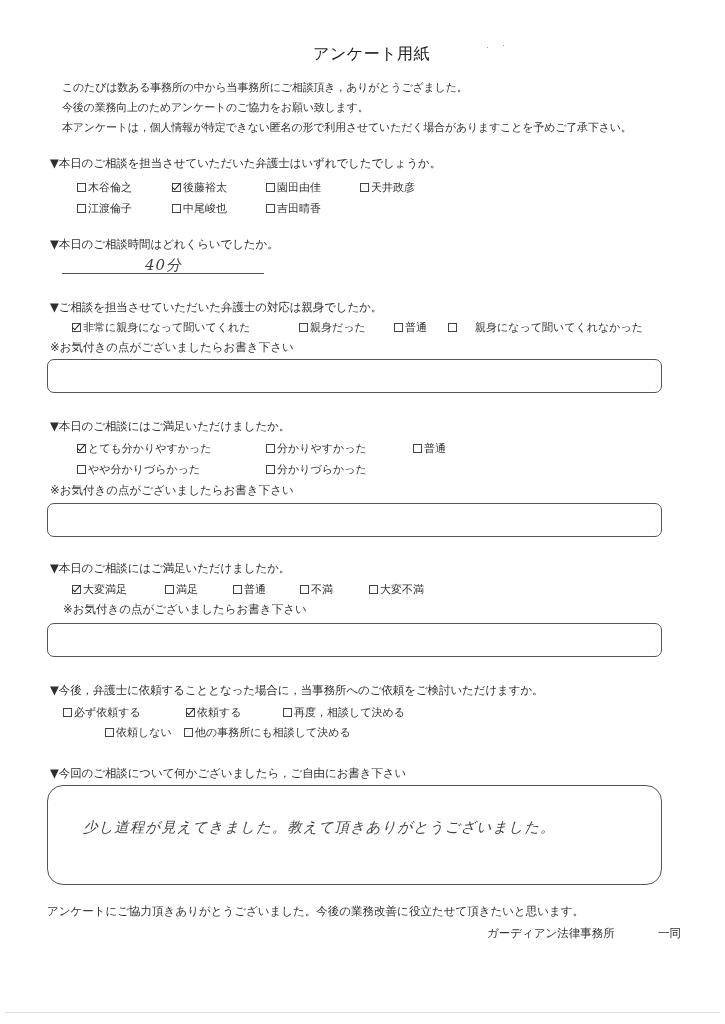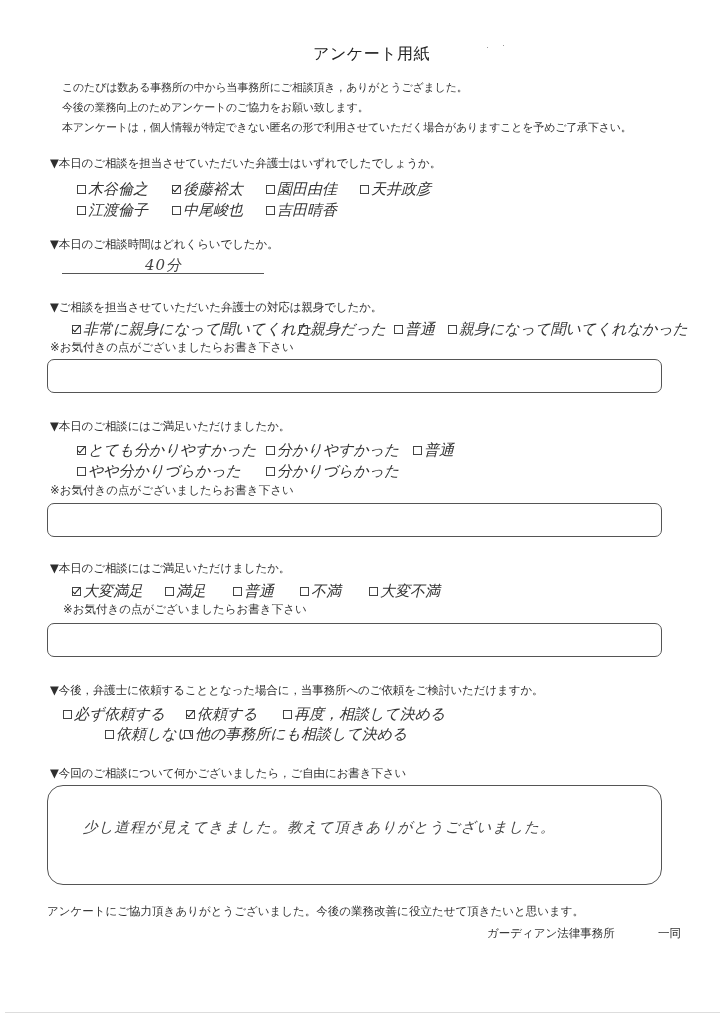--- a/index.html
+++ b/index.html
@@ -5,21 +5,21 @@
   html, body { margin: 0; padding: 0; background: #ffffff; }
   body {
     width: 725px; height: 1024px; position: relative; overflow: hidden;
     font-family: "DejaVu Sans", "Liberation Sans", sans-serif;
     color: #2a2a2a;
   }
   .abs { position: absolute; white-space: nowrap; }
   .title { left: 313px; top: 44px; font-size: 16px; color: #222; letter-spacing: 0.5px; }
   .intro { left: 62px; font-size: 11px; color: #333; letter-spacing: -0.2px; }
   .q { left: 50px; font-size: 11.5px; color: #2e2e2e; letter-spacing: -0.1px; }
-  .opt { font-size: 15px; color: #333; display: flex; align-items: center; font-style: italic; }
+  .opt { font-size: 11px; color: #333; display: flex; align-items: center; }
   .cb {
     width: 9px; height: 9px; border: 1px solid #444; margin-right: 2px;
     position: relative; display: inline-block; box-sizing: border-box; flex: none;
   }
   .cb.checked::after {
     content: ""; position: absolute; left: 1px; top: -2px; width: 3px; height: 7px;
     border-right: 1.5px solid #222; border-bottom: 1.5px solid #222; transform: rotate(40deg);
   }
   .note { left: 50px; font-size: 11.5px; color: #333; }
   .box {
@@ -91,21 +91,21 @@
     <span>非常に親身になって聞いてくれた</span>
   </div>
 <div class="abs opt" style="left:299px;top:320px;">
     <span class="cb"></span>
     <span>親身だった</span>
   </div>
 <div class="abs opt" style="left:394px;top:320px;">
     <span class="cb"></span>
     <span>普通</span>
   </div>
-<div class="abs opt" style="left:448px;top:320px;">
+<div class="abs opt" style="left:448px;top:320px;gap:16px;">
     <span class="cb"></span>
     <span>親身になって聞いてくれなかった</span>
   </div>
 <div class="abs note" style="top:340px;">※お気付きの点がございましたらお書き下さい</div>
 <div class="box" style="top:359px;"></div>
 
 <div class="abs q" style="top:419px;">▼本日のご相談にはご満足いただけましたか。</div>
 <div class="abs opt" style="left:77px;top:441px;">
     <span class="cb checked"></span>
     <span>とても分かりやすかった</span>

